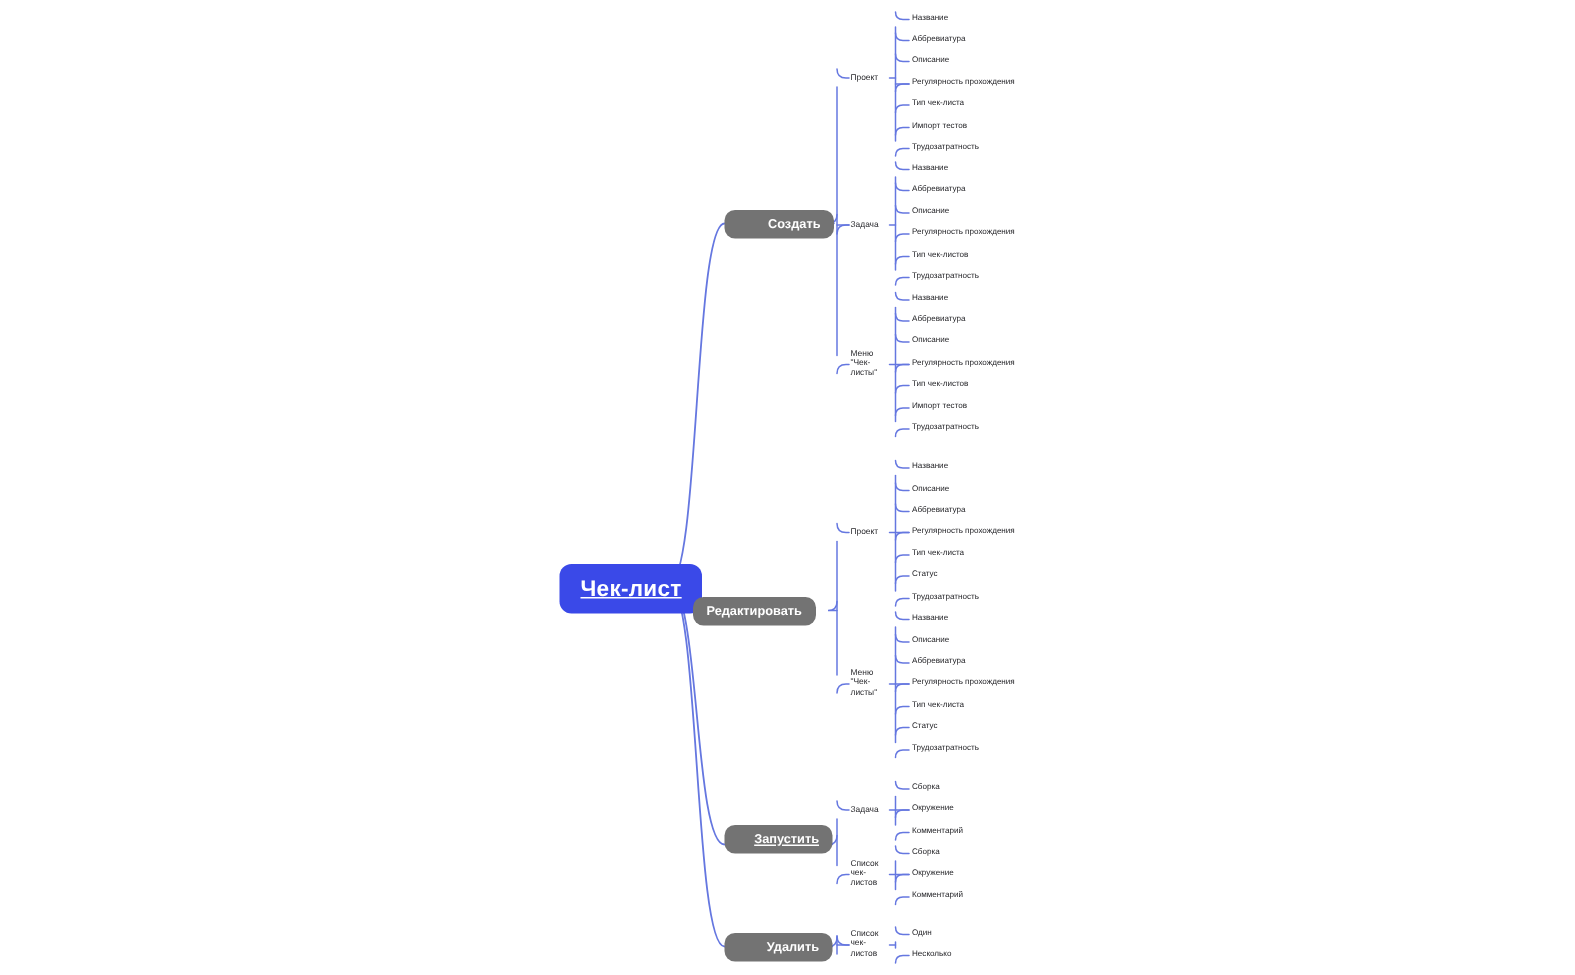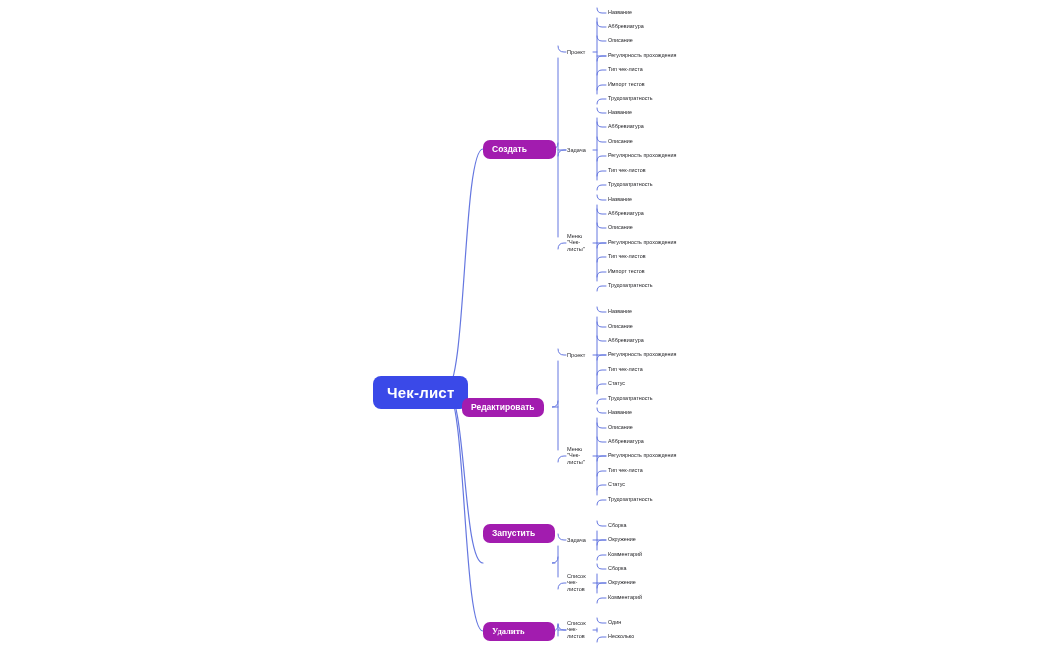--- a/index.html
+++ b/index.html
@@ -20,33 +20,34 @@
   .root{
     background:#3a49e8;
     color:#ffffff;
     font-weight:bold;
     font-size:15px;
     border-radius:8px;
     padding:9px 14px;
     letter-spacing:.2px;
     white-space:nowrap;
     line-height:1;
+    text-decoration:underline;
   }
 
   
   .pill{
-    background:#a21caf;
+    background:#737373;
     color:#ffffff;
     font-weight:bold;
     font-size:8.5px;
     border-radius:7px;
     padding:5px 9px;
     white-space:nowrap;
     line-height:1;
-    text-align:left;
+    text-align:right;
   }
 
   
   .sub{
     color:#2a2a2e;
     font-size:5.6px;
     line-height:1.25;
     white-space:pre-line;
     text-align:left;
   }
@@ -191,31 +192,31 @@
       <div class="node sub" style="left: 567px; top: 445.5px; width: 26px;">Меню
 "Чек-
 листы"</div>
       <div class="node leaf" style="left: 608px; top: 410px;">Название</div>
       <div class="node leaf" style="left: 608px; top: 425px;">Описание</div>
       <div class="node leaf" style="left: 608px; top: 439px;">Аббревиатура</div>
       <div class="node leaf" style="left: 608px; top: 453px;">Регулярность прохождения</div>
       <div class="node leaf" style="left: 608px; top: 468px;">Тип чек-листа</div>
       <div class="node leaf" style="left: 608px; top: 482px;">Статус</div>
       <div class="node leaf" style="left: 608px; top: 497px;">Трудозатратность</div>
-      <div class="node pill" style="left: 483px; top: 524px; min-width: 72px;">Запустить</div>
+      <div class="node pill" style="left: 483px; top: 550px; min-width: 72px; text-decoration: underline;">Запустить</div>
       <div class="node sub" style="left: 567px; top: 536.5px; width: 26px;">Задача</div>
       <div class="node leaf" style="left: 608px; top: 523px;">Сборка</div>
       <div class="node leaf" style="left: 608px; top: 537px;">Окружение</div>
       <div class="node leaf" style="left: 608px; top: 552px;">Комментарий</div>
       <div class="node sub" style="left: 567px; top: 572.5px; width: 26px;">Список
 чек-
 листов</div>
       <div class="node leaf" style="left: 608px; top: 566px;">Сборка</div>
       <div class="node leaf" style="left: 608px; top: 580px;">Окружение</div>
       <div class="node leaf" style="left: 608px; top: 595px;">Комментарий</div>
-      <div class="node pill" style="left: 483px; top: 622px; min-width: 72px; font-family: Liberation Serif, serif;">Удалить</div>
+      <div class="node pill" style="left: 483px; top: 622px; min-width: 72px;">Удалить</div>
       <div class="node sub" style="left: 567px; top: 619.5px; width: 26px;">Список
 чек-
 листов</div>
       <div class="node leaf" style="left: 608px; top: 620px;">Один</div>
       <div class="node leaf" style="left: 608px; top: 634px;">Несколько</div>
     </div>
 </div>
 
 </body></html>

